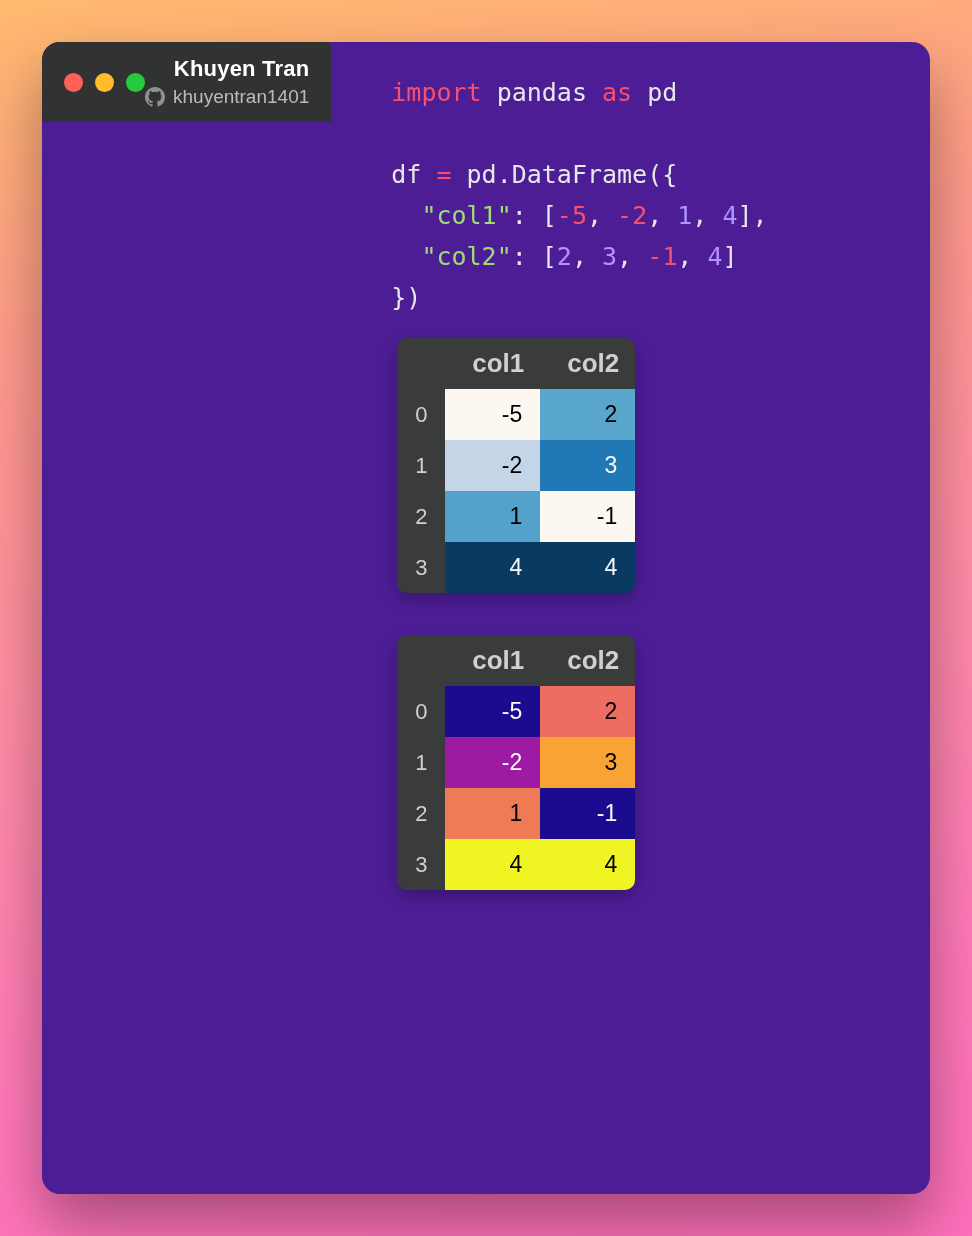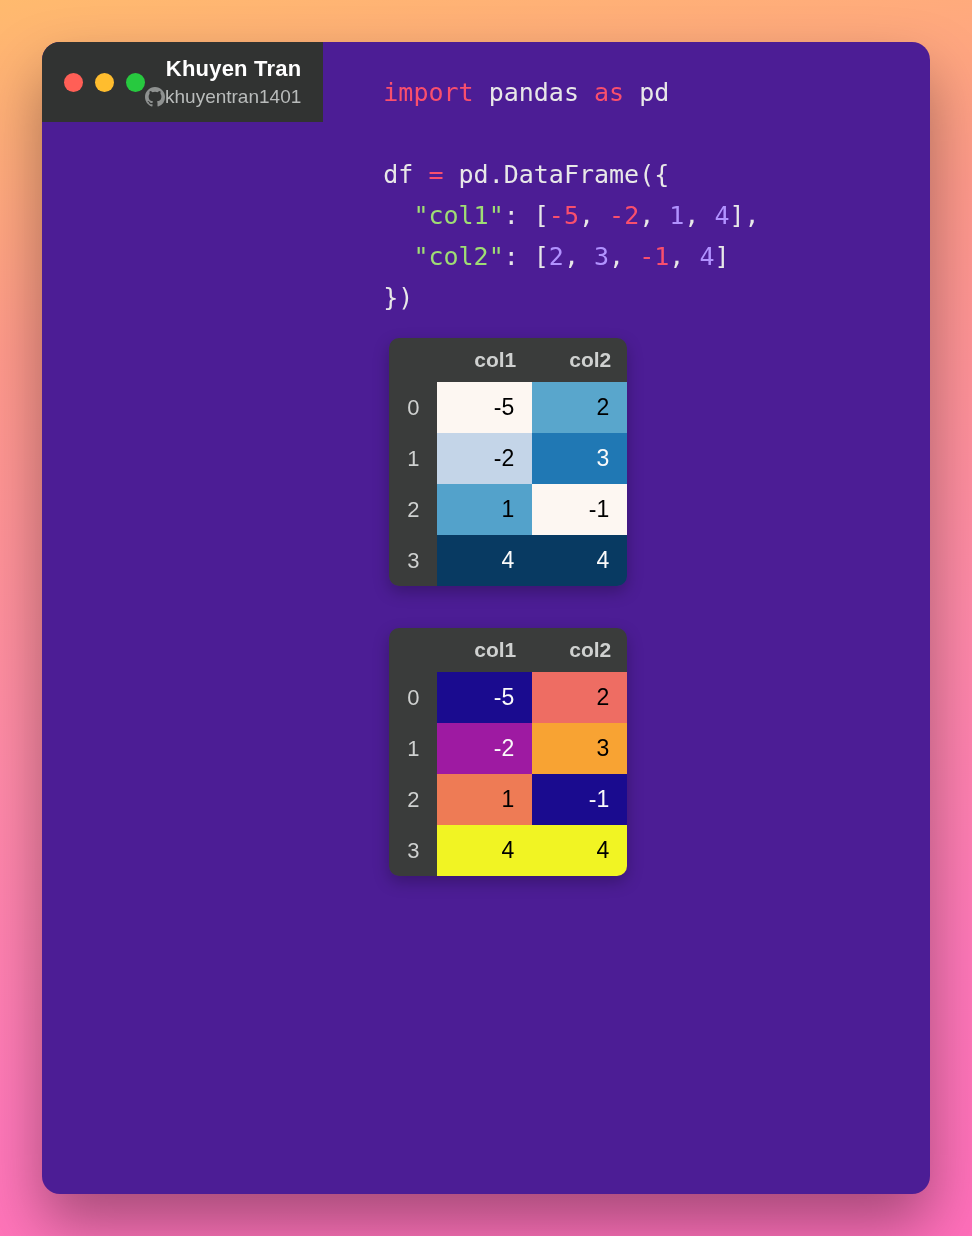--- a/index.html
+++ b/index.html
@@ -17,21 +17,21 @@
 .titlebar {
   height: 80px; background: #313332;
   display: flex; align-items: center; padding: 0 22px;
   justify-content: space-between;
 }
 .traffic { display: flex; gap: 12px; }
 .dot { width: 19px; height: 19px; border-radius: 50%; }
 .dot.red { background:#ff5f56; } .dot.yellow { background:#ffbd2e; } .dot.green { background:#27c93f; }
 .credits { text-align: right; color: #fff; }
 .author { font-weight: 700; font-size: 22px; letter-spacing:.2px; }
-.handle-row { display:flex; align-items:center; justify-content:flex-end; margin-top:4px; }
+.handle-row { display:flex; align-items:center; justify-content:flex-end; gap:8px; margin-top:4px; }
 .handle { color:#b9bcbb; font-size:19px; }
 .gh-icon { width:20px; height:20px; fill:#8e9190; }
 .content { padding: 30px 0 24px 0; }
 .codeblock { padding-left: 60px; }
 pre.code {
   font-family: "SFMono-Regular", ui-monospace, Menlo, Consolas, monospace;
   font-size: 25px; line-height: 1.64; color:#e8e8e8; white-space: pre;
 }
 .kw-import { color:#f94f6d; }
 .kw-op { color:#f94f6d; }
@@ -41,21 +41,21 @@
 .ital { font-style: italic; color:#f6a530; }
 .highlight {
   background:#3a4a3b; padding: 2px 0; display:block;
   padding-left:40px; margin-left:-40px; width: calc(100% + 40px);
 }
 .tbl-wrap { margin: 20px 0 18px 66px; display:inline-block;
   border-radius:10px; overflow:hidden; box-shadow: 0 6px 16px rgba(0,0,0,.25);
 }
 table { border-collapse: collapse; font-family: -apple-system, BlinkMacSystemFont, sans-serif; }
 th, td { text-align: right; }
-th { background:#3a3c3b; color:#cfd1d0; font-weight:700; font-size:21px; padding: 10px 16px; margin-top: 42px; }
+th { background:#3a3c3b; color:#cfd1d0; font-weight:700; font-size:26px; padding: 10px 16px; margin-top: 42px; }
 th.corner { background:#3a3c3b; width:48px; }
 td.idx { background:#3a3c3b; color:#cfd1d0; font-size:22px; padding: 10px 16px; text-align:center; width:48px;}
 td.cell { font-size:23px; padding: 12px 18px; color:#000; min-width:95px;}
 td.cell.light { color:#fafafa; }
 </style>
 </head>
 <body>
 
 <div class="window">
   <div class="titlebar">

